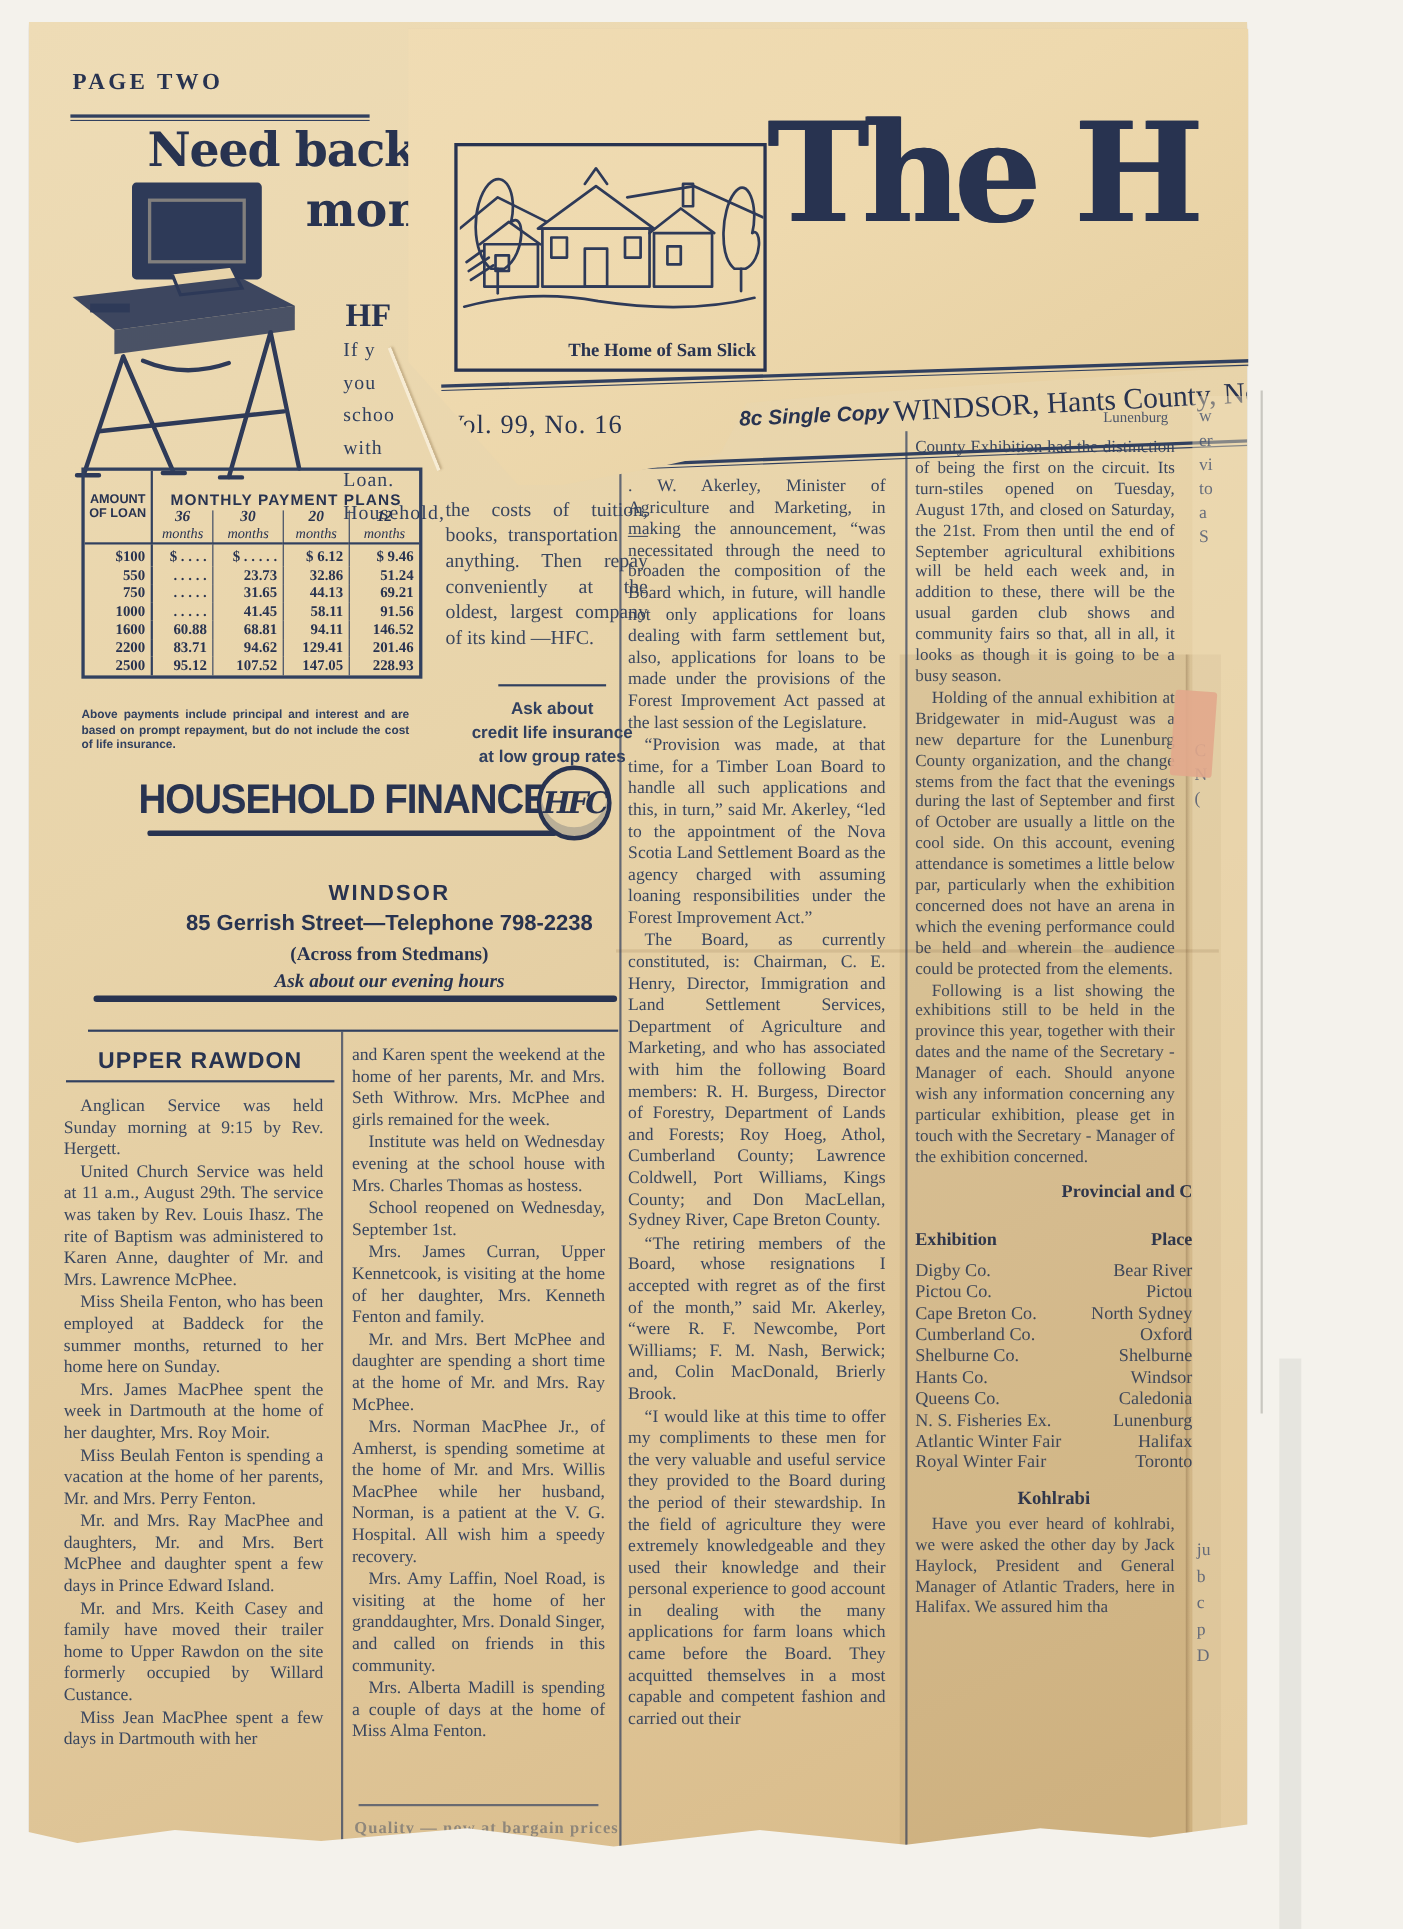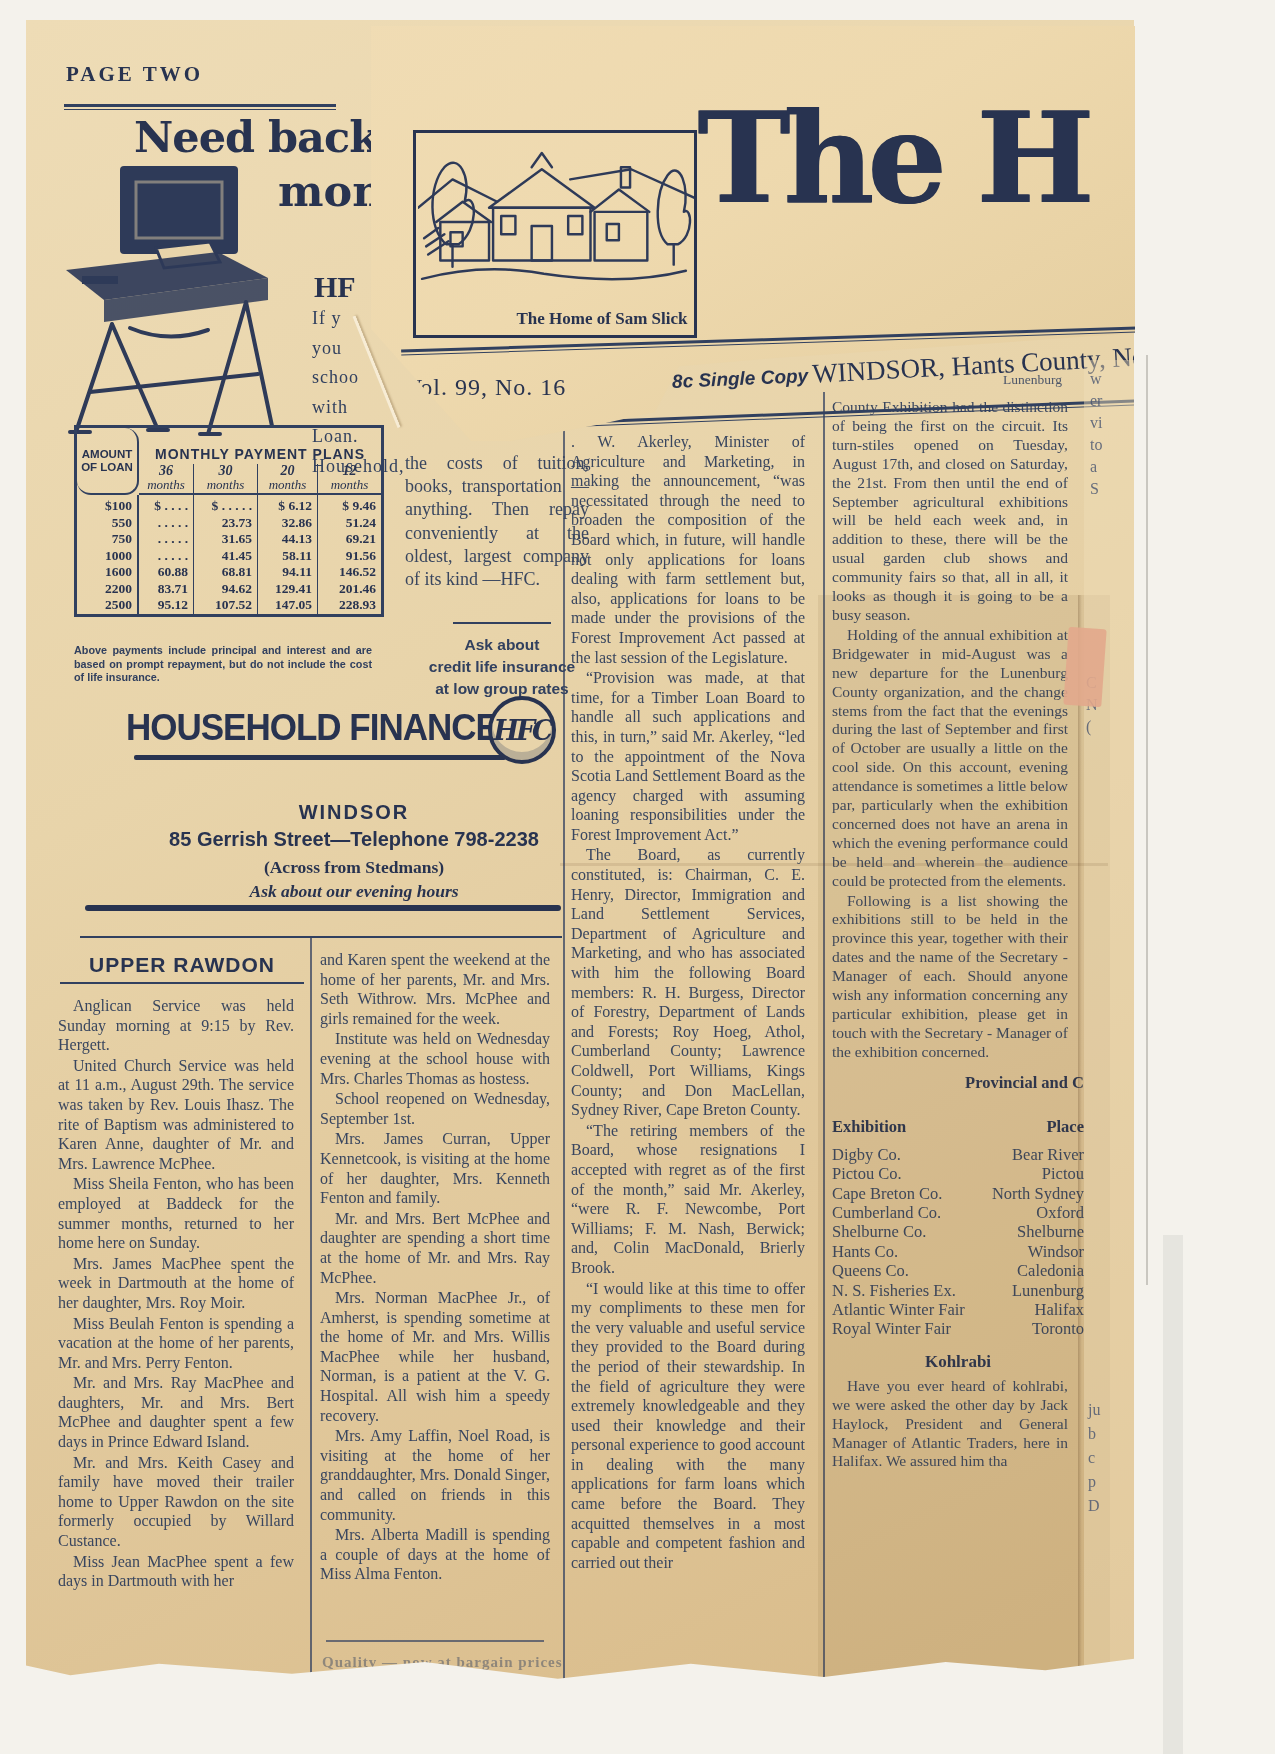--- a/index.html
+++ b/index.html
@@ -58,21 +58,21 @@
     left:48px;top:405px;
     display:grid;grid-template-columns:62px 54px 64px 60px 64px;
     border:3px solid var(--ink);color:var(--ink-dark);
   }
   #ptable .pc{font:bold 13.5px/15.5px "Liberation Serif",serif;text-align:right;padding:0 5px 1px 0;}
   #ptable .bl{border-left:1.5px solid var(--ink);}
   #ptable .amt{border-right:2px solid var(--ink);}
   #ptable .hdr-amount{
     grid-column:1;grid-row:1/3;border-right:2px solid var(--ink);border-bottom:2px solid var(--ink);
     font:bold 11.5px/13px "Liberation Sans",sans-serif;text-align:center;
-    display:flex;align-items:center;justify-content:center;padding:2px;border-radius:14px;
+    display:flex;align-items:center;justify-content:center;padding:2px;
   }
   #ptable .hdr-plans{
     grid-column:2/6;grid-row:1;
     font:bold 14px/20px "Liberation Sans",sans-serif;text-align:center;letter-spacing:1px;padding-top:16px;
   }
   #ptable .term{grid-row:2;text-align:center;border-bottom:2px solid var(--ink);padding:0 2px 2px 2px;}
   #ptable .term .tn{display:block;font:bold italic 14px/14px "Liberation Serif",serif;}
   #ptable .term .tw{display:block;font:italic 13px/13px "Liberation Serif",serif;}
   #ptable .pc.first-row{padding-top:3px;}
 

